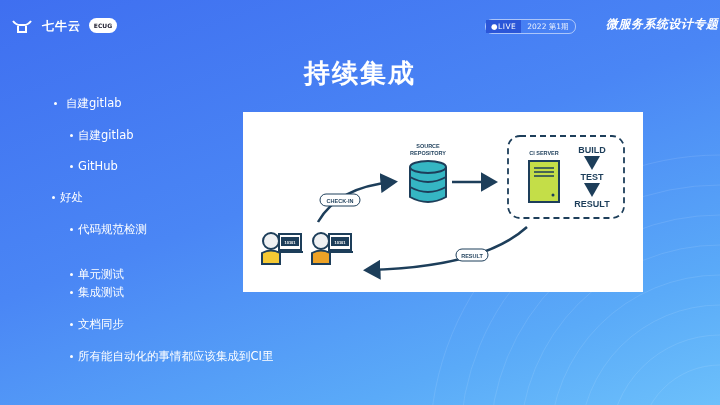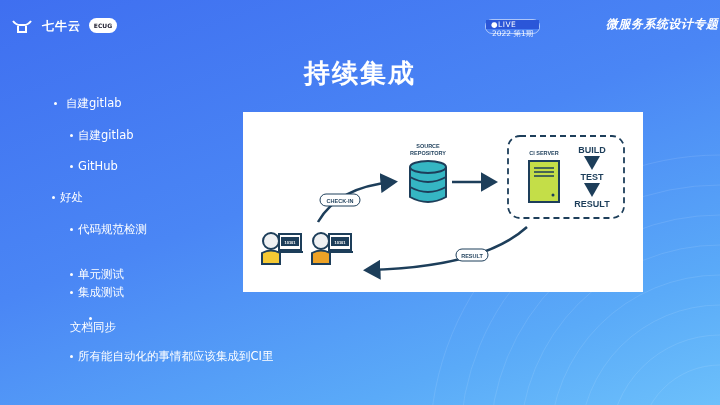--- a/index.html
+++ b/index.html
@@ -9,21 +9,21 @@
     background: linear-gradient(160deg, #3f6ff0 0%, #4a86f5 45%, #5aaaf8 80%, #6cc0fb 100%);
     color:#fff;
   }
   .arcs { position:absolute; right:-120px; bottom:-160px; width:420px; height:420px; pointer-events:none; }
   .topbar { position:absolute; left:0; top:0; width:720px; height:50px; }
   .logo-qiniu { position:absolute; left:12px; top:18px; display:flex; align-items:center; gap:10px; }
   .logo-qiniu .txt { font-size:12px; font-weight:bold; letter-spacing:1px; }
   .slash { position:absolute; left:76px; top:22px; font-size:9px; opacity:.5; }
   .ecug { position:absolute; left:89px; top:18px; width:28px; height:15px; background:#fff; border-radius:8px; color:#223; font-size:6px; font-weight:bold; display:flex; align-items:center; justify-content:center; }
   .course { position:absolute; left:371px; top:19px; font-size:11px; font-weight:bold; letter-spacing:.5px; }
-  .live-box { position:absolute; left:485px; top:19px; height:13px; display:flex; border:1px solid rgba(255,255,255,.55); border-radius:7px; font-size:7.5px; align-items:stretch;flex-direction:column; }
+  .live-box { position:absolute; left:485px; top:19px; height:13px; display:flex; border:1px solid rgba(255,255,255,.55); border-radius:7px; font-size:7.5px; align-items:stretch; }
   .live-box .live { background:#2b56d8; padding:0 5px; display:flex; align-items:center; letter-spacing:.5px; }
   .live-box .period { padding:0 6px; display:flex; align-items:center; opacity:.9; }
   .series { position:absolute; left:586px; top:16px; font-size:12px; font-weight:bold; font-style:italic; letter-spacing:.5px;margin-left:20px; }
   .title { position:absolute; left:0; width:720px; top:56px; text-align:center; font-size:26px; font-weight:bold; letter-spacing:2px; }
   .bullets { position:absolute; left:48px; top:96px; font-size:11.5px; }
   .bl { position:absolute; white-space:nowrap; display:flex; align-items:center; }
   .dot { display:inline-block; width:3px; height:3px; border-radius:50%; background:#fff; margin-right:5px; }
   .panel { position:absolute; left:243px; top:112px; width:400px; height:180px; background:#fff; }
 </style>
 </head>
@@ -85,21 +85,21 @@
         <span>代码规范检测</span>
       </div>
     <div class="bl" style="left:22px;top:171px;">
         <span class="dot"></span>
         <span>单元测试</span>
       </div>
     <div class="bl" style="left:22px;top:189px;">
         <span class="dot"></span>
         <span>集成测试</span>
       </div>
-    <div class="bl" style="left:22px;top:221px;flex-direction:column;">
+    <div class="bl" style="left:22px;top:221px;">
         <span class="dot"></span>
         <span>文档同步</span>
       </div>
     <div class="bl" style="left:22px;top:253px;">
         <span class="dot"></span>
         <span>所有能自动化的事情都应该集成到CI里</span>
       </div>
   </div>
 
   <div class="panel">

